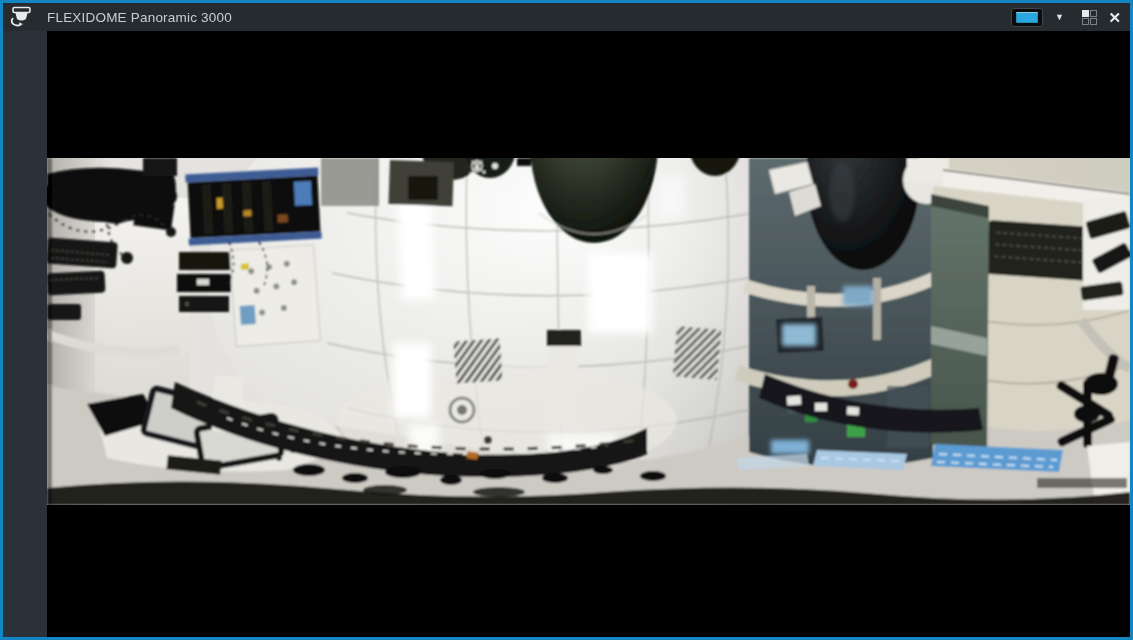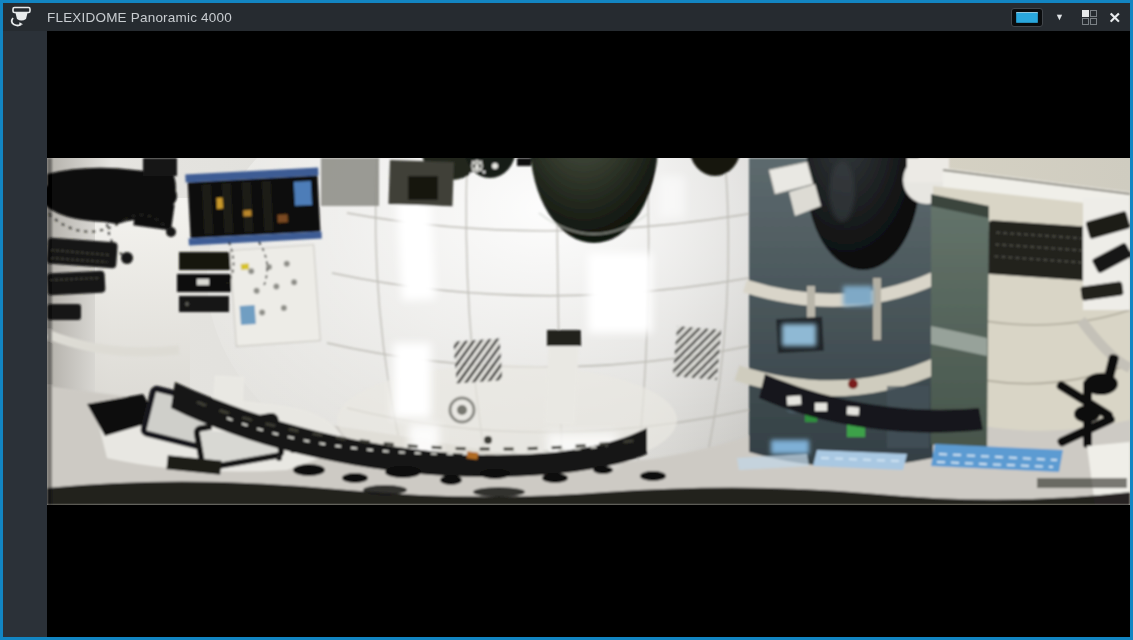--- a/index.html
+++ b/index.html
@@ -36,21 +36,21 @@
 
   <div class="titlebar">
     <span class="title-icon">
       <svg width="24" height="22" viewBox="0 0 24 22">
         <rect x="4" y="1.5" width="17" height="5" rx="1.5" fill="none" stroke="#e8ebec" stroke-width="1.6"></rect>
         <path d="M6.5,7 L18.5,7 L17,13 Q12.5,16 8,13 Z" fill="#e8ebec"></path>
         <path d="M4,12 Q1,16 5,18.5 Q9,20.5 12,18.5" fill="none" stroke="#e8ebec" stroke-width="1.8"></path>
         <path d="M10,19.5 L14,18.2 L10.5,16.2 Z" fill="#e8ebec"></path>
       </svg>
     </span>
-    <span class="title-text">FLEXIDOME Panoramic 4000</span>
+    <span class="title-text">FLEXIDOME Panoramic 3000</span>
     <span class="tb-spacer"></span>
     <span class="stream-ind">
       <span class="stream-fill"></span>
     </span>
     <span class="dd-arrow">▼</span>
     <span class="grid-btn">
       <span class="grid-cell filled"></span>
       <span class="grid-cell"></span>
       <span class="grid-cell"></span>
       <span class="grid-cell"></span>

